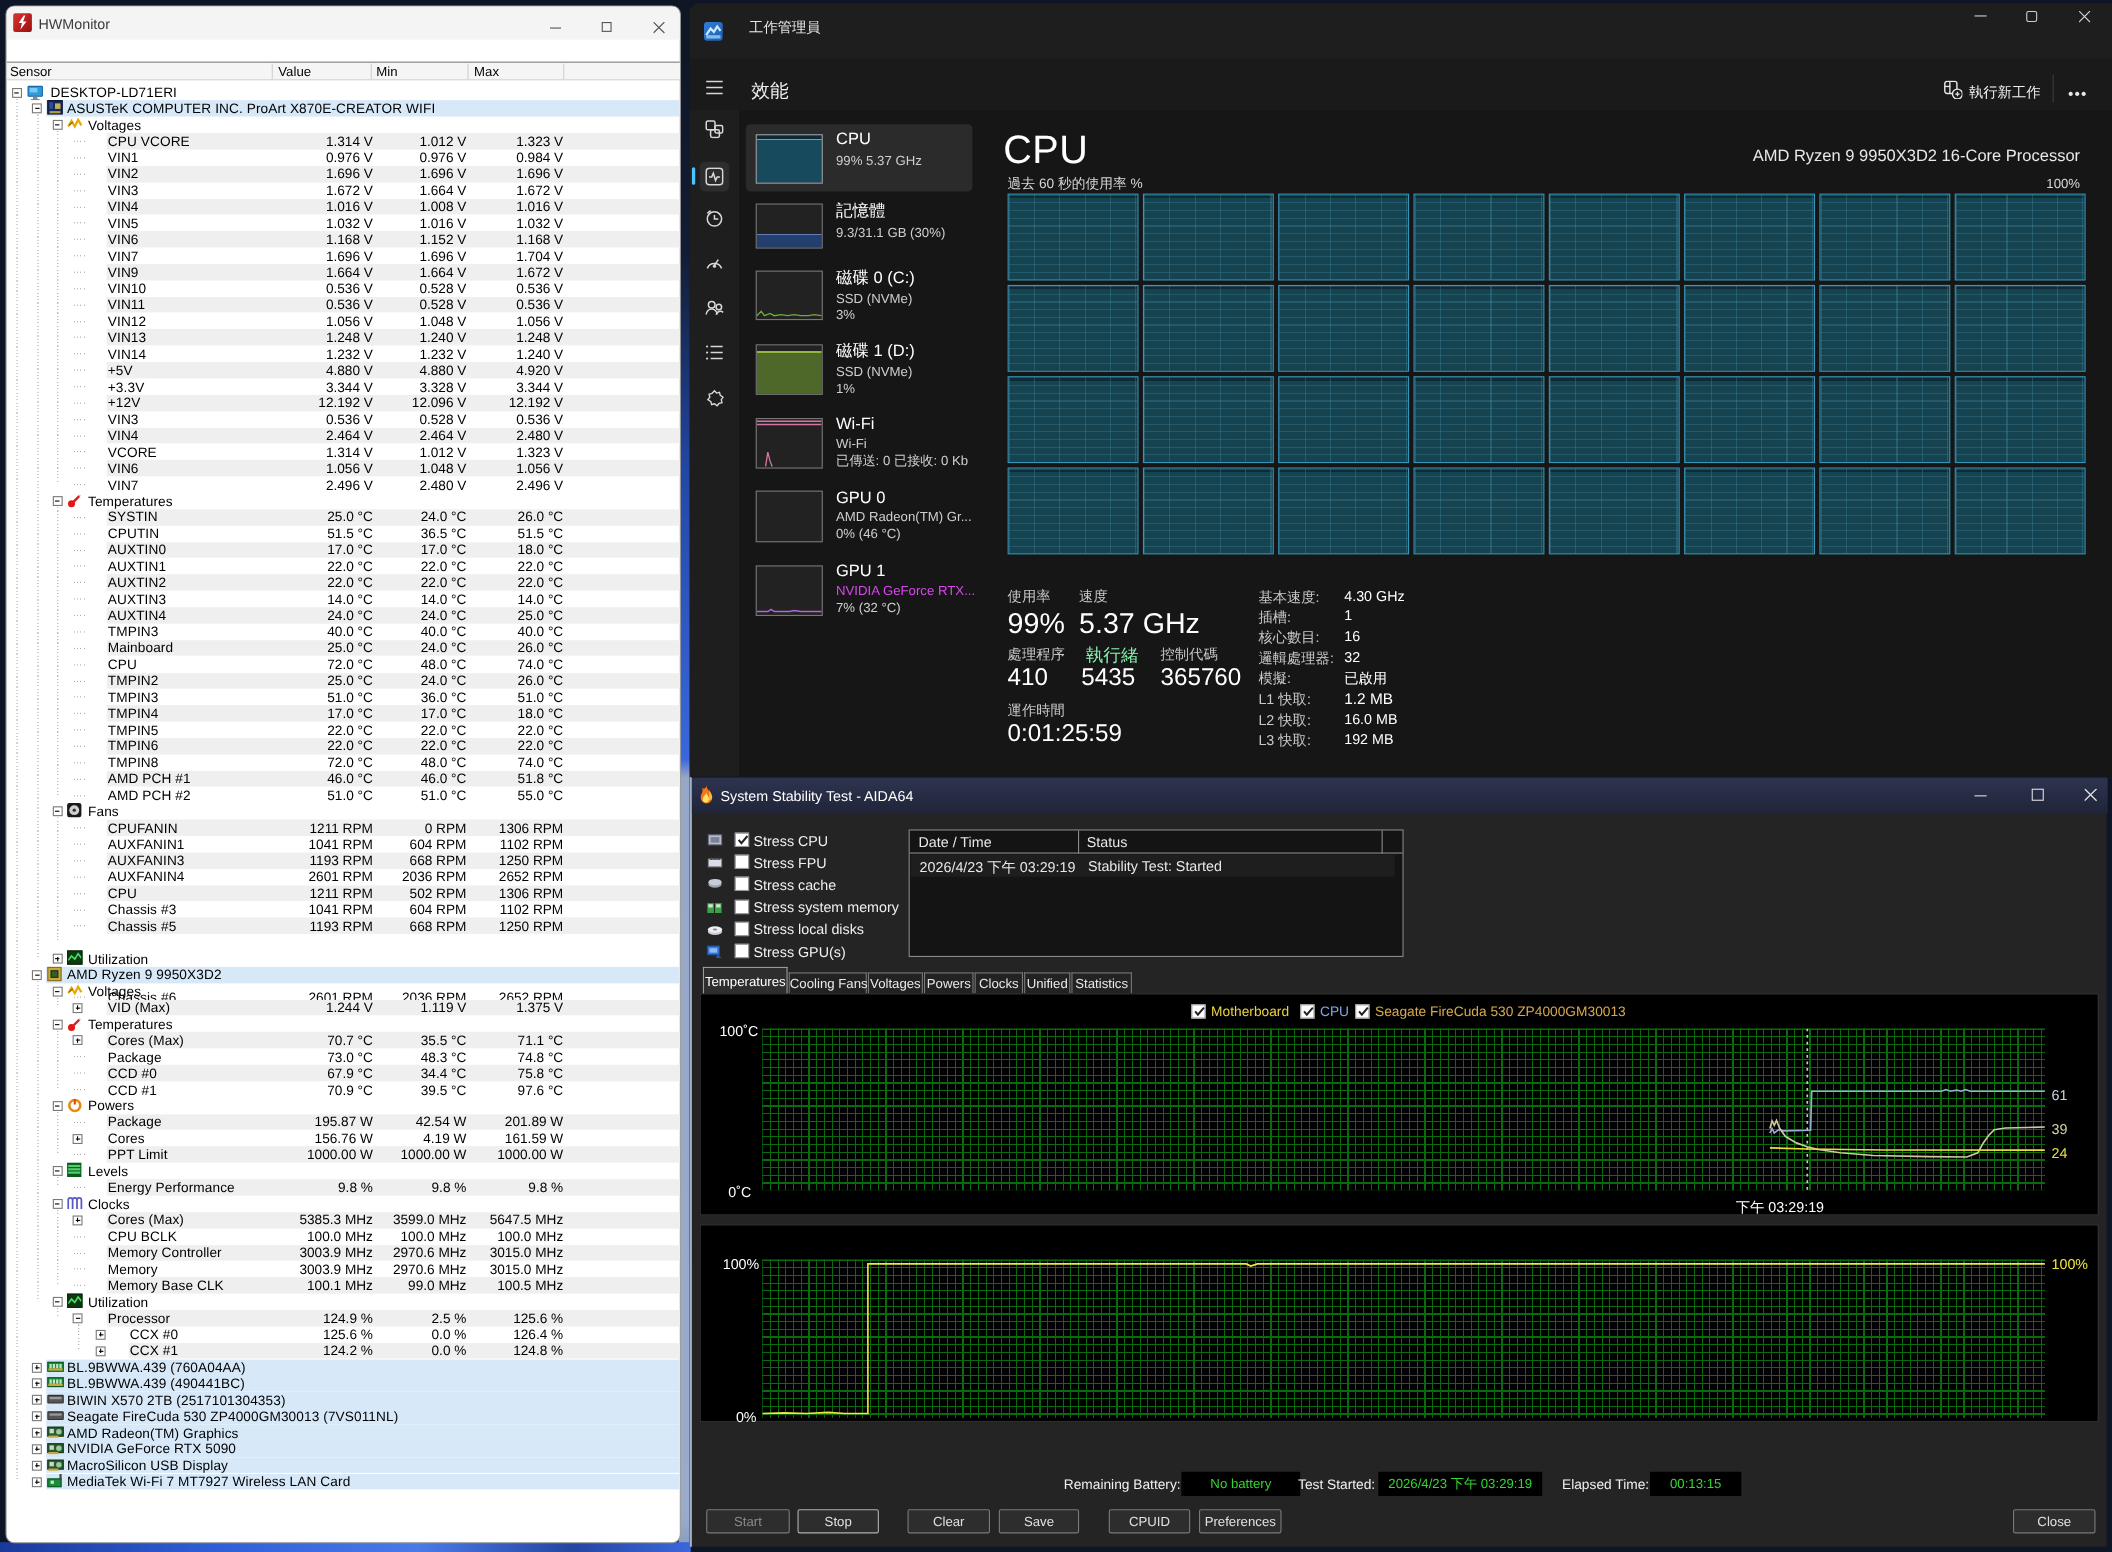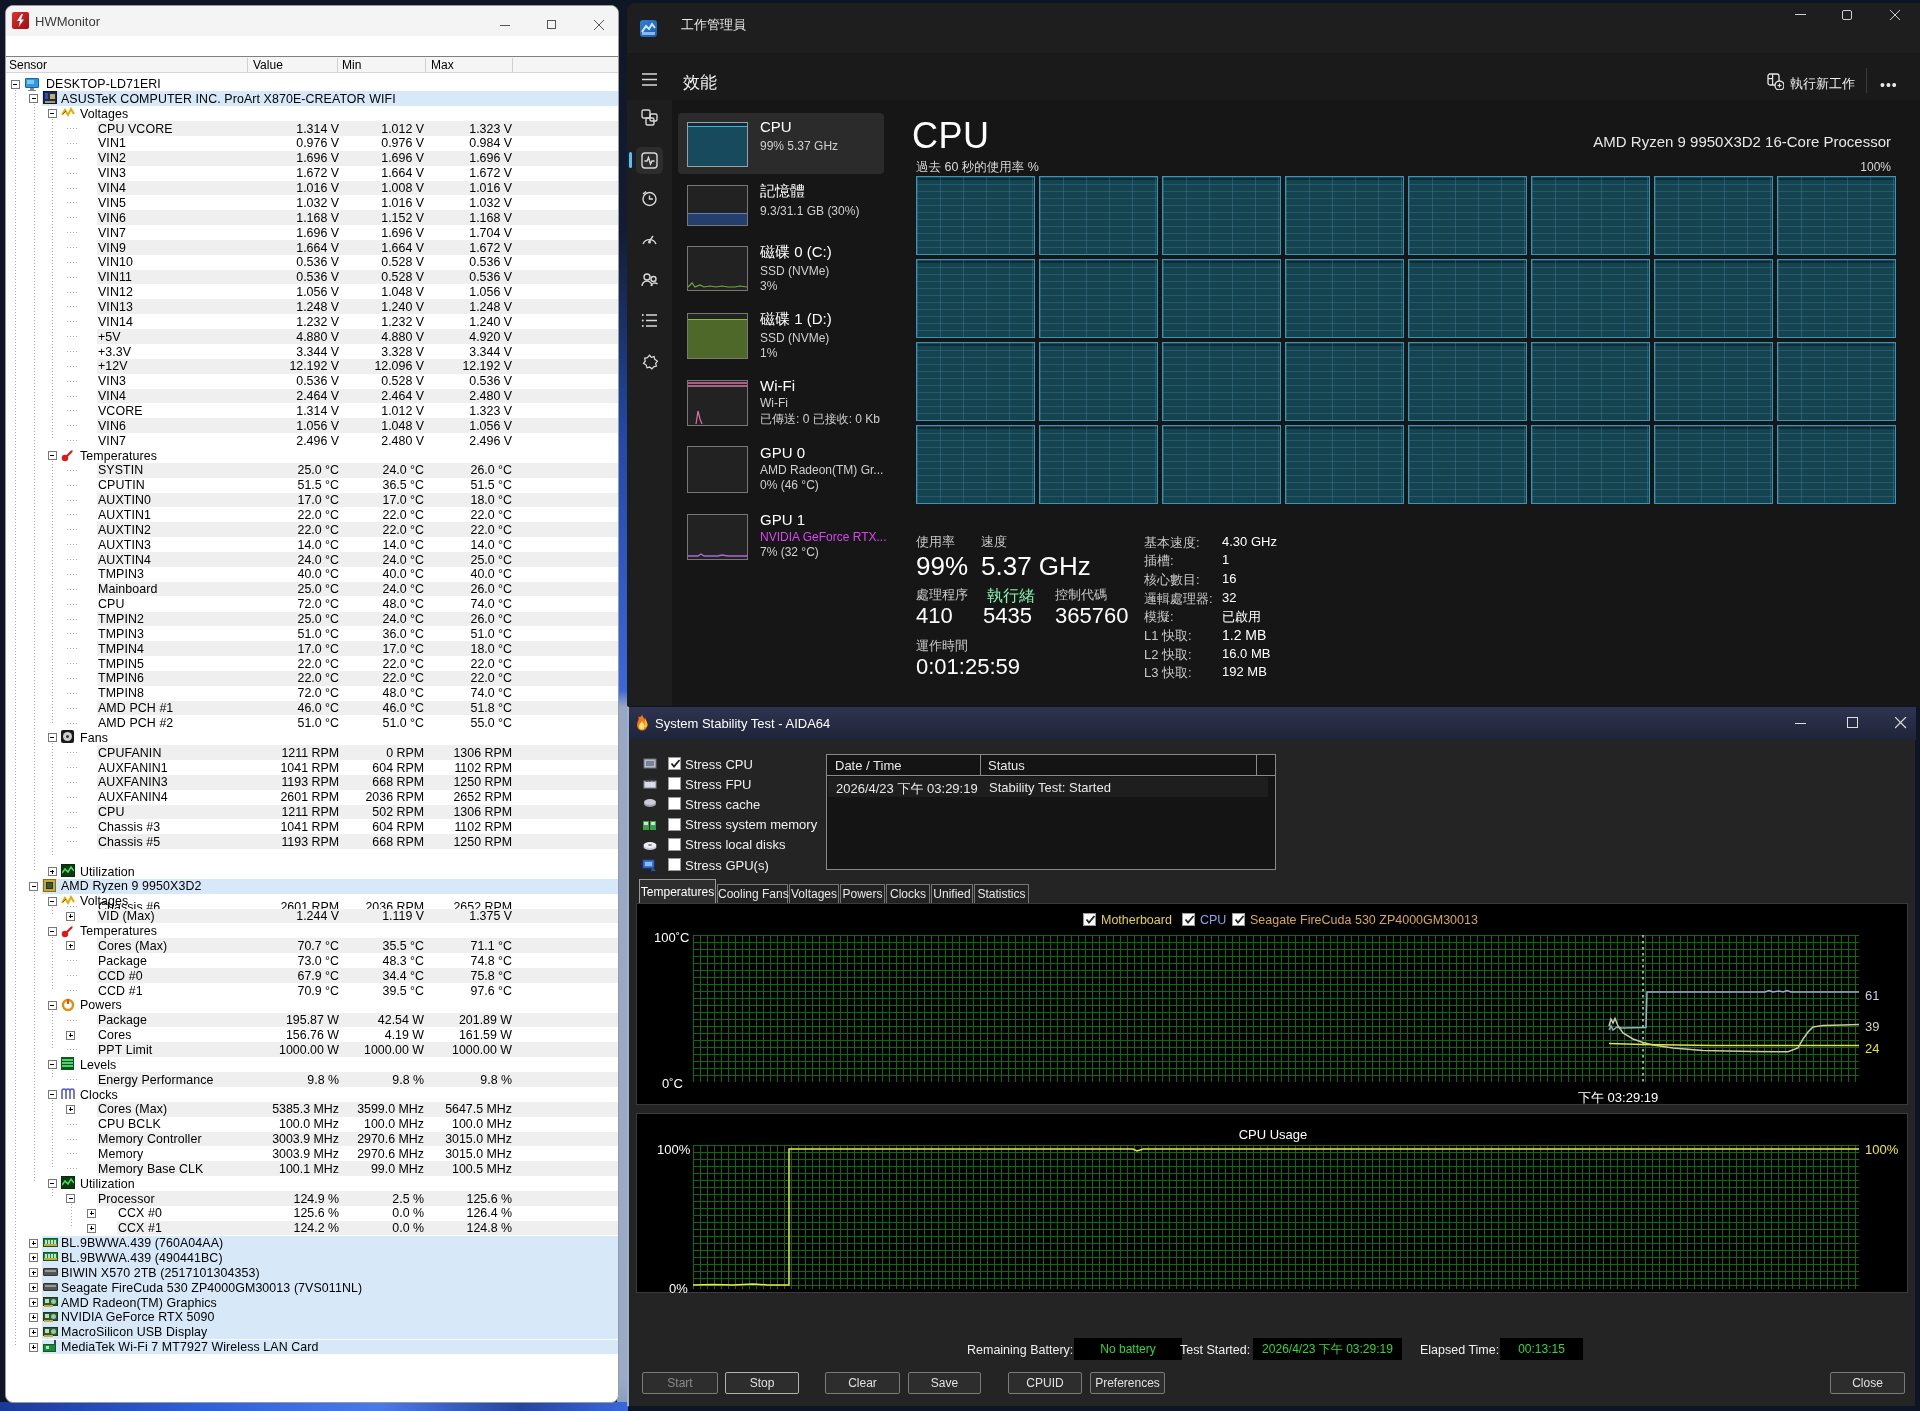--- a/index.html
+++ b/index.html
@@ -1122,21 +1122,20 @@
 <polyline points="916,95 918,91 920,95 924,92 928,93 953,92.5 954,57 1072,57 1076,55.5 1080,57 1086,56 1090,57 1094,55.5 1098,57 1166,57" fill="none" stroke="#96aed2" stroke-width="1.5"></polyline>
 <polyline points="916,91 918,84 920,88 922,83.5 925,91 930,98 940,104 950,107.5 960,110 980,113 1010,115.5 1060,116.5 1095,116.8 1105,113 1110,104 1115,97 1120,92 1130,90.5 1150,90 1166,89.5" fill="none" stroke="#cfc9a0" stroke-width="1.5"></polyline>
 <polyline points="916,108.5 950,109.5 1020,110.5 1166,110.5" fill="none" stroke="#e8e040" stroke-width="1.5"></polyline>
 </svg>
 <div class="abs" style="left:1228px;top:84px;font-size:13px;color:#cdd5e4">61</div>
 <div class="abs" style="left:1228px;top:115px;font-size:13px;color:#d8d2a8">39</div>
 <div class="abs" style="left:1228px;top:137px;font-size:13px;color:#e8e040">24</div>
 <div class="abs" style="left:941px;top:185px;font-size:13px;color:#fff">下午 03:29:19</div>
 </div>
 <div class="abs" style="left:7px;top:406px;width:1272px;height:180px;background:#000;border:1px solid #3a3a3a">
-<div class="abs" style="left:0;top:13px;width:1272px;text-align:center;font-size:13px;color:#fff">CPU Usage</div>
 <div class="abs" style="left:20px;top:28px;font-size:13px;color:#fff">100%</div>
 <div class="abs" style="left:32px;top:167px;font-size:13px;color:#fff">0%</div>
 <div class="abs" style="left:1228px;top:28px;font-size:13px;color:#f0e840">100%</div>
 <div class="gridbg" style="left:56px;top:31px;width:1166px;height:144px"></div>
 <svg class="abs" style="left:56px;top:31px" width="1166" height="144">
 <polyline points="0,140 20,139.5 40,140 60,139 75,140 96,140 96,4 440,4 444,6 450,4 1166,4" fill="none" stroke="#f0e840" stroke-width="1.5"></polyline>
 </svg>
 </div>
 <div class="abs" style="left:338px;top:636px;font-size:12.5px;color:#f0f0f0">Remaining Battery:</div>
 <div class="gbox" style="left:445px;top:631px;width:108px">No battery</div>

